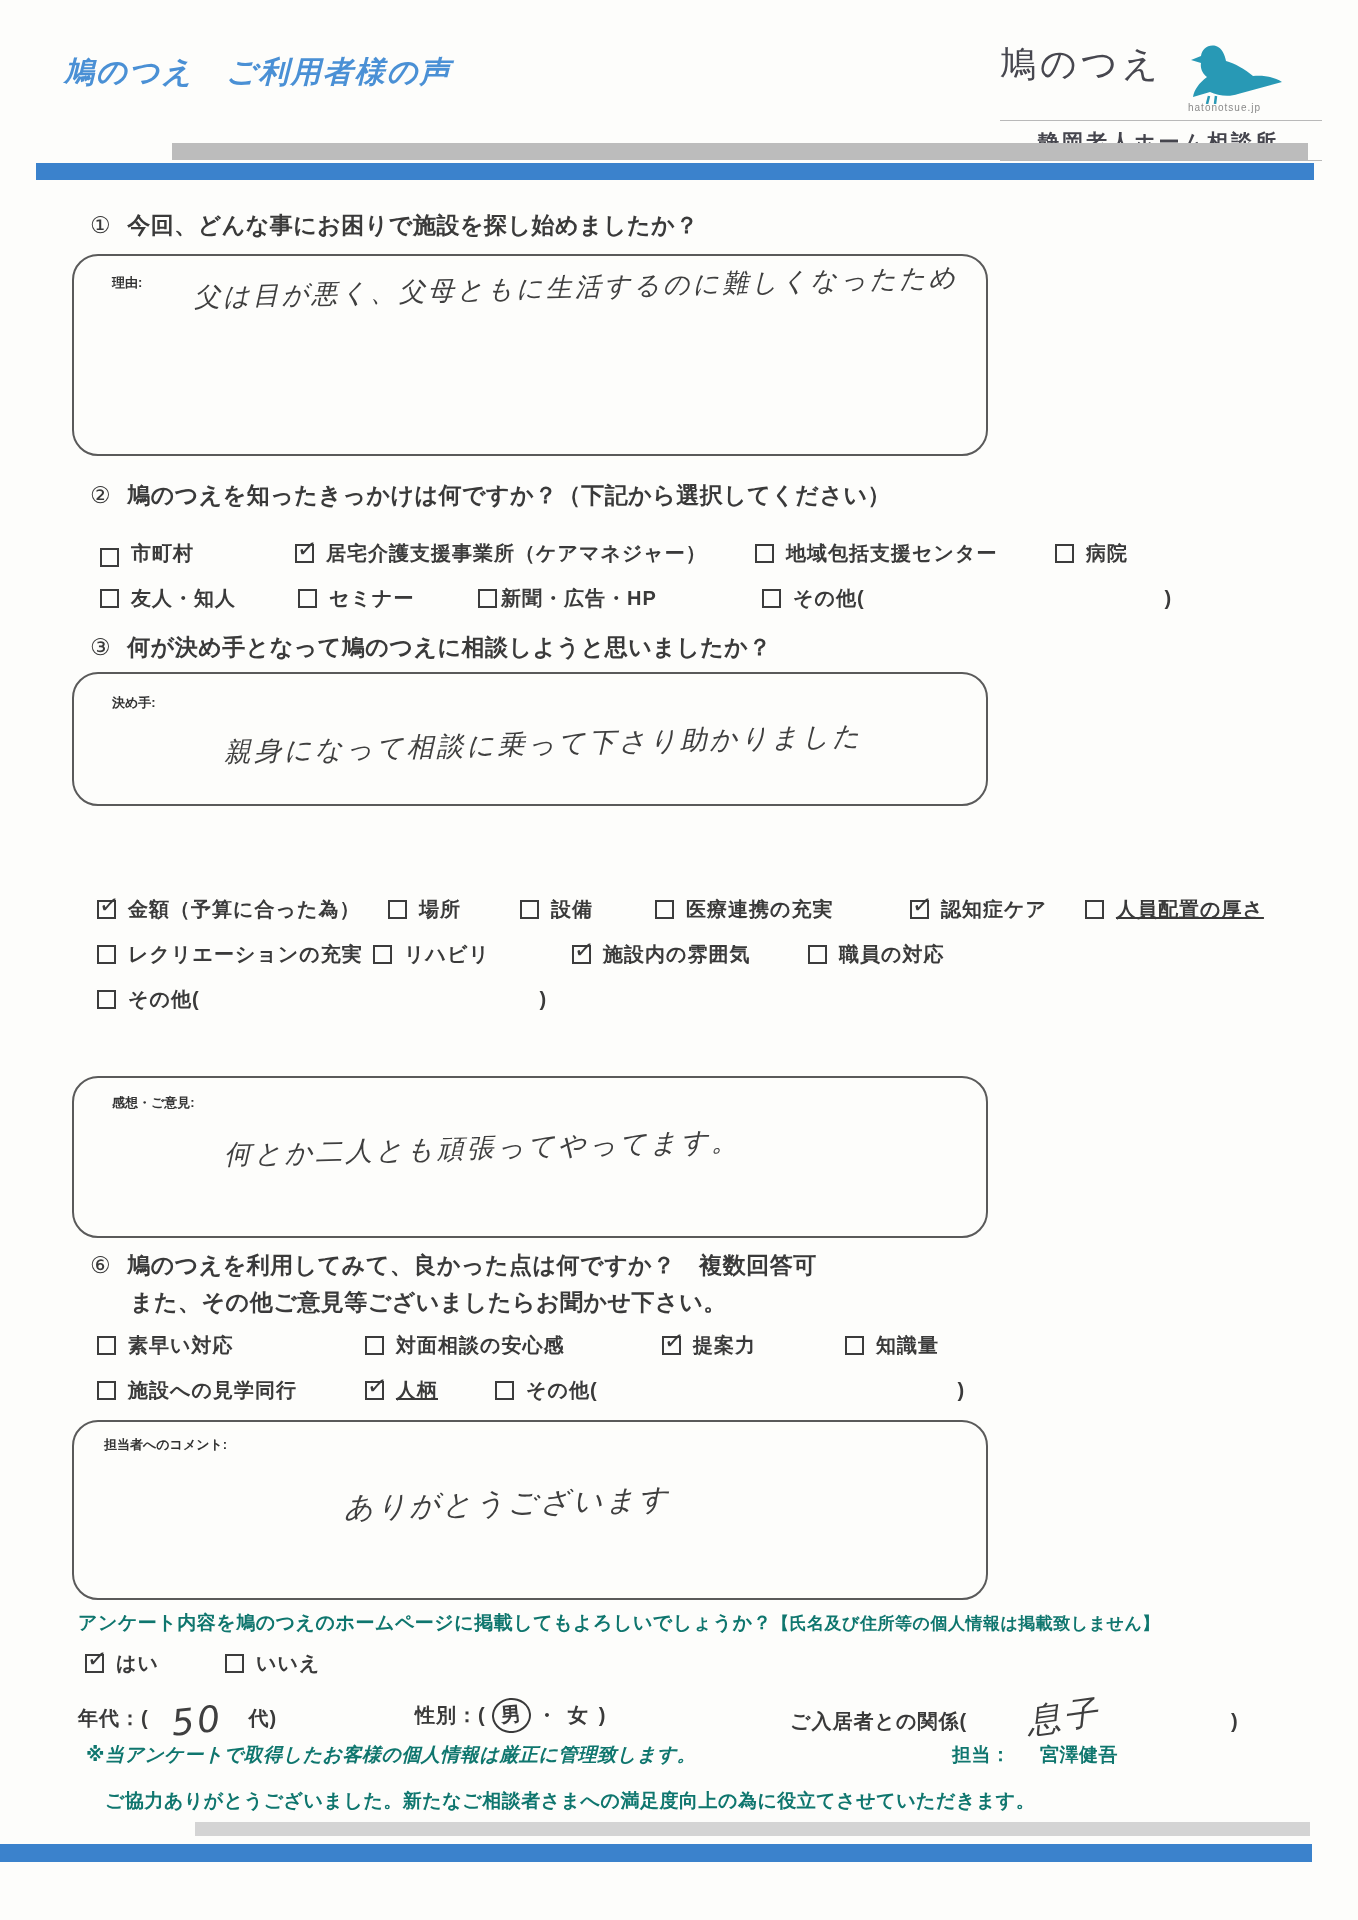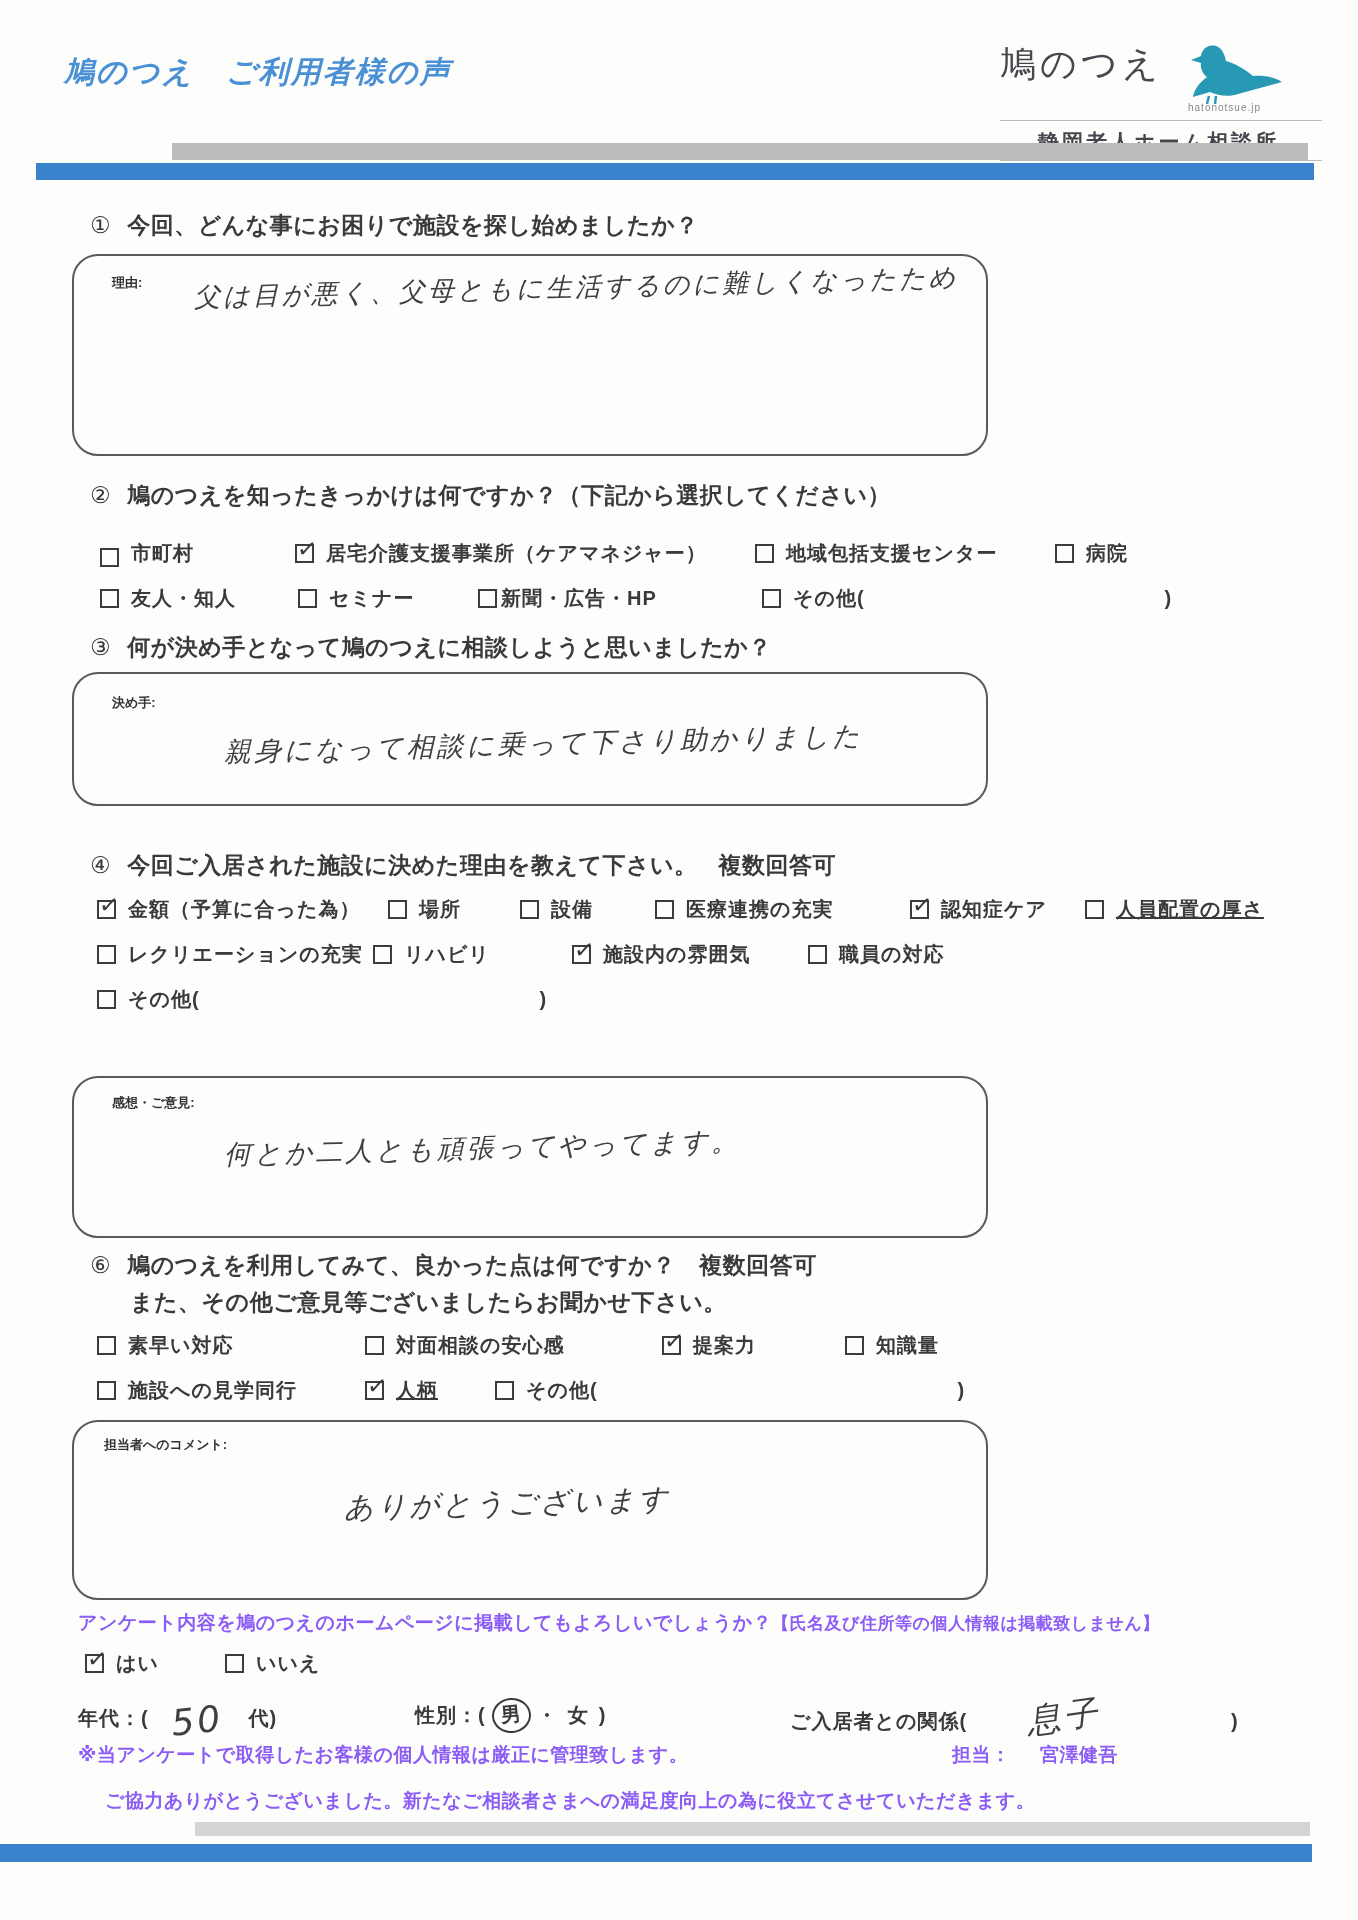--- a/index.html
+++ b/index.html
@@ -47,21 +47,21 @@
   }
   .cb.on::after{
     content:"✓";position:absolute;left:0px;top:-11px;
     font-size:24px;color:#3a3a3a;font-weight:400;transform:rotate(6deg);
   }
   .spacer{display:inline-block;}
   .circled{
     display:inline-block;border:2px solid #3a3a3a;border-radius:50%;
     padding:1px 7px 3px 7px;transform:rotate(-5deg);
   }
-  .foot-text{font-size:19px;font-weight:600;color:#8b5cf6;white-space:nowrap;letter-spacing:0.5px;}
+  .foot-text{font-size:19px;font-weight:600;color:#0f766e;white-space:nowrap;letter-spacing:0.5px;}
   .foot-strong{font-size:17px;font-weight:700;}
   .bird{display:inline-block;}
 </style>
 </head>
 <body>
 
 <div class="page">
 
   <div class="abs page-title" style="left:64px;top:52px;">鳩のつえ　ご利用者様の声</div>
 
@@ -133,24 +133,20 @@
   </div>
 
   <div class="abs q-title" style="left:90px;top:632px;">
     <span class="q-num">③</span><span>何が決め手となって鳩のつえに相談しようと思いましたか？</span>
   </div>
   <div class="abs ansbox" style="left:72px;top:672px;width:912px;height:130px;">
     <span class="abs box-label" style="left:38px;top:20px;">決め手:</span>
     <span class="abs hand" style="left:150px;top:52px;font-size:27px;">親身になって相談に乗って下さり助かりました</span>
   </div>
 
-  <div class="abs q-title" style="left:90px;top:850px;">
-    <span class="q-num">④</span><span>今回ご入居された施設に決めた理由を教えて下さい。</span>
-    <span style="margin-left:14px;">複数回答可</span>
-  </div>
   <div class="abs" style="left:0;top:896px;width:1358px;height:34px;">
     <span class="opt" style="left:97px;">
       <span class="cb on"></span>
       <span class="opt-label">金額（予算に合った為）</span>
     </span>
     <span class="opt" style="left:388px;">
       <span class="cb"></span>
       <span class="opt-label">場所</span>
     </span>
     <span class="opt" style="left:520px;">
@@ -276,21 +272,21 @@
       <span class="opt-label">)</span>
     </span>
     <span class="opt" style="left:790px;top:6px;">
       <span class="opt-label">ご入居者との関係(</span>
       <span class="hand" style="font-size:34px;margin:0 0 0 60px;transform:rotate(-8deg) translateY(-4px);">息子</span>
       <span class="spacer" style="width:130px;"></span>
       <span class="opt-label">)</span>
     </span>
   </div>
 
-  <div class="abs foot-text" style="left:78px;top:1742px;">※当アンケートで取得したお客様の個人情報は厳正に管理致します。</div>
+  <div class="abs foot-text" style="left:86px;top:1742px;font-style:italic;">※当アンケートで取得したお客様の個人情報は厳正に管理致します。</div>
   <div class="abs foot-text" style="left:952px;top:1742px;">担当：</div>
   <div class="abs foot-text" style="left:1040px;top:1742px;">宮澤健吾</div>
 
   <div class="abs foot-text" style="left:105px;top:1788px;font-weight:700;">ご協力ありがとうございました。新たなご相談者さまへの満足度向上の為に役立てさせていただきます。</div>
 
   <div class="abs bar bar-gray-light" style="left:195px;top:1822px;width:1115px;"></div>
   <div class="abs bar bar-blue" style="left:0;top:1844px;width:1312px;height:18px;"></div>
 
 </div>
 

